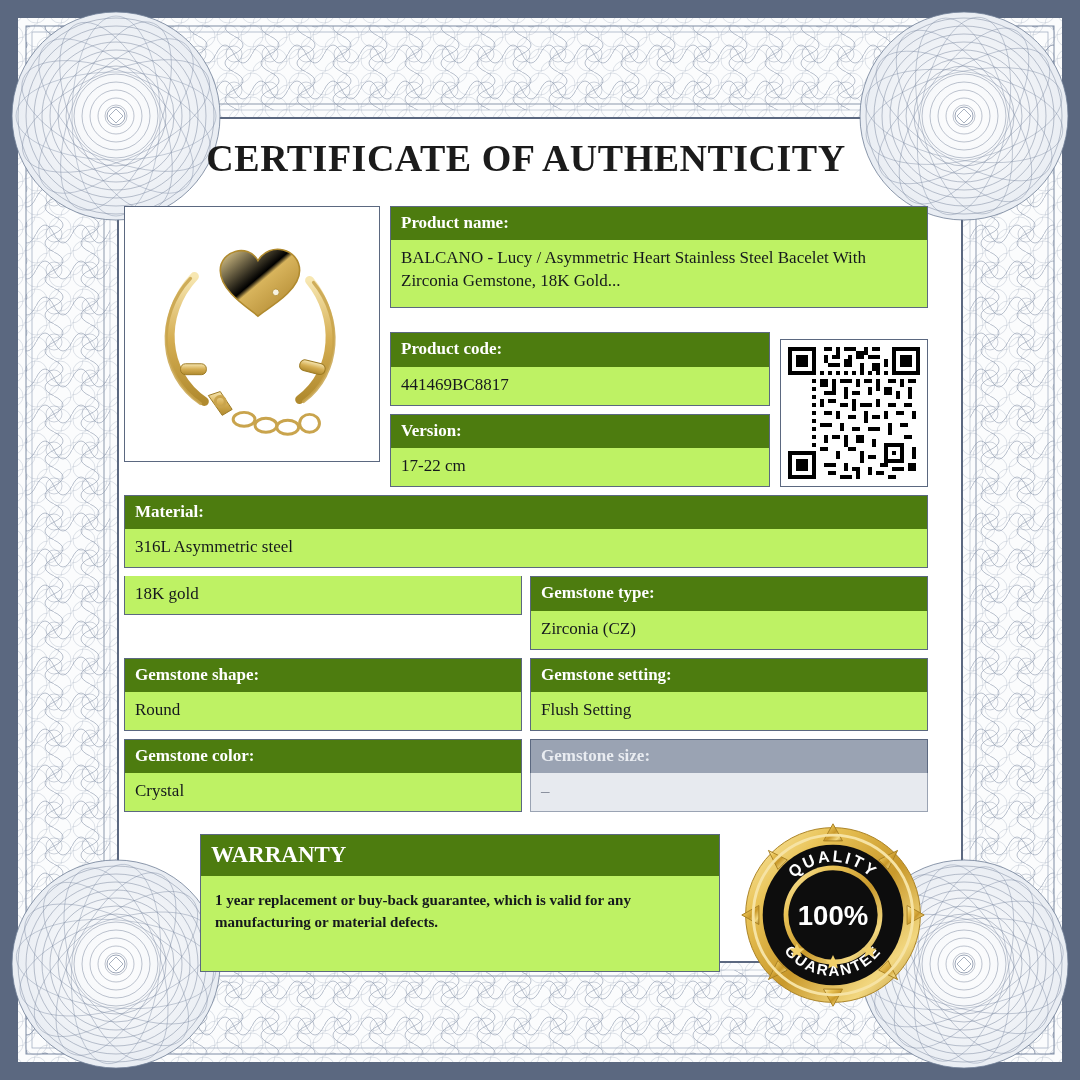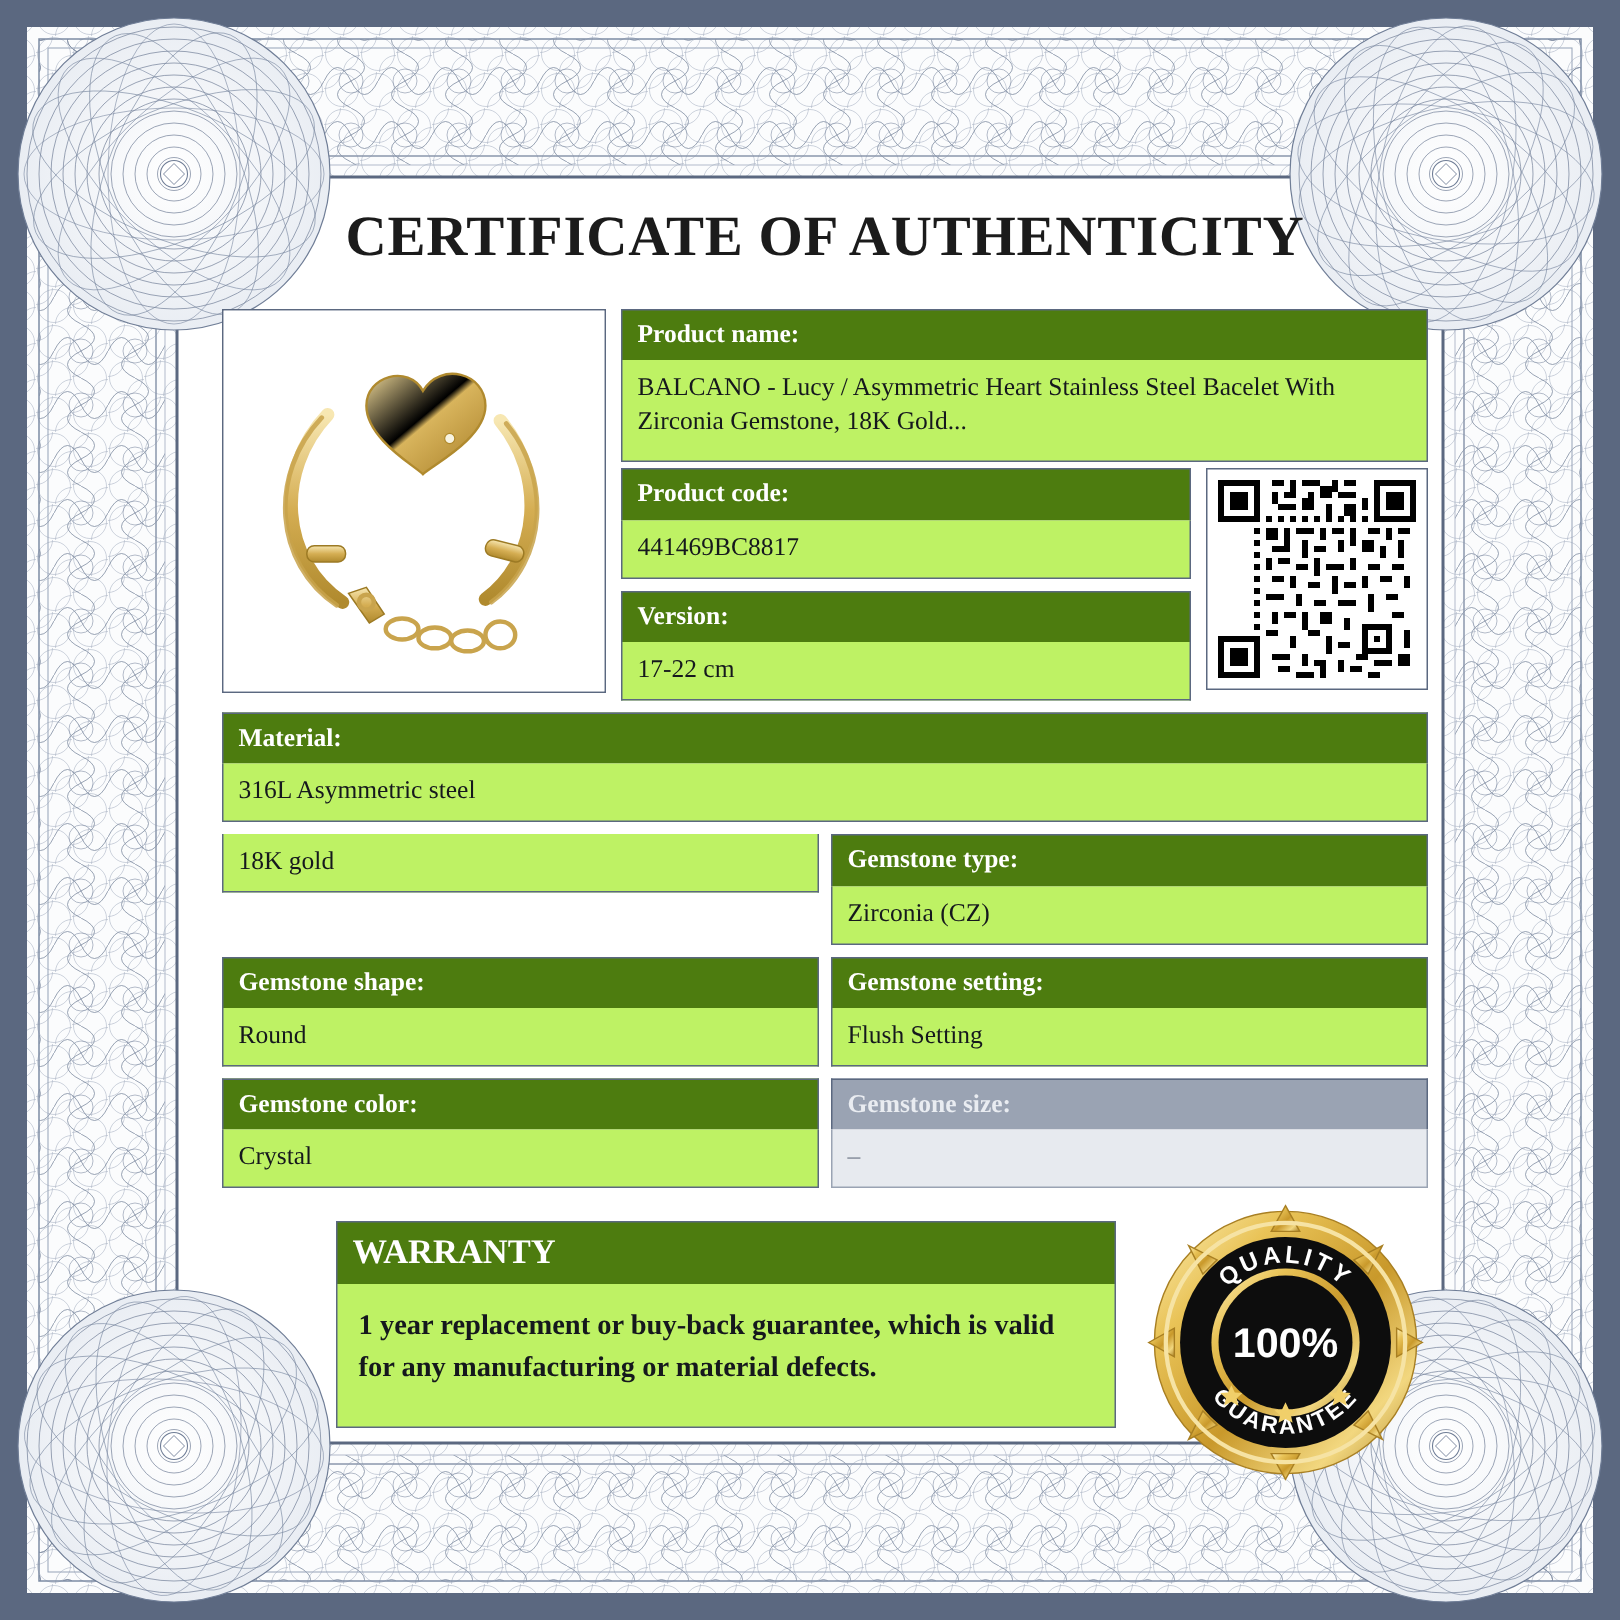--- a/index.html
+++ b/index.html
@@ -26,21 +26,21 @@
   .rosette { position: absolute; width: 220px; height: 220px; }
   .rosette svg { width: 100%; height: 100%; display: block; }
   .r-tl { left: 6px;   top: 6px;   }
   .r-tr { right: 6px;  top: 6px;   }
   .r-bl { left: 6px;   bottom: 6px;}
   .r-br { right: 6px;  bottom: 6px;}
 
   
   .content {
     position: absolute;
-    left: 148px; top: 136px;
+    left: 124px; top: 136px;
     width: 804px;
   }
   .title {
     text-align: center;
     font-size: 38px;
     font-weight: bold;
     letter-spacing: 0.5px;
     color: #1b1b1b;
     margin: 0 0 26px 0;
     font-family: "Liberation Serif", serif;
@@ -79,21 +79,21 @@
     border: 1px solid #5b6880;
     background: #fff;
     position: relative;
     flex: 0 0 auto;
     overflow: hidden;
   }
   .photo svg { position: absolute; inset: 0; width: 100%; height: 100%; }
   .topright { flex: 1 1 auto; }
 
   .prodname .val { min-height: 68px; }
-  .codeblock { display: flex; gap: 10px; margin-top: 4px; }
+  .codeblock { display: flex; gap: 10px; margin-top: 24px; align-items: flex-end; }
   .codecol { flex: 1 1 auto; }
   .qr {
     width: 148px; height: 148px;
     border: 1px solid #5b6880;
     background: #fff;
     padding: 7px;
     flex: 0 0 auto;
   }
   .qr svg { width: 100%; height: 100%; display: block; }
 
@@ -105,21 +105,21 @@
     display: flex;
     align-items: flex-start;
     margin-top: 22px;
     padding-left: 76px;
     gap: 18px;
   }
   .warranty { width: 528px; }
   .warranty .hdr { font-size: 23px; }
   .warranty .val {
     font-weight: bold;
-    font-size: 19px;
+    font-size: 15px;
     line-height: 1.45;
     padding: 14px 14px 18px 14px;
     min-height: 96px;
   }
   .badge { width: 190px; height: 190px; margin-top: -14px; flex: 0 0 auto; }
   .badge svg { width: 100%; height: 100%; display: block; }
 </style>
 </head>
 <body>
 

